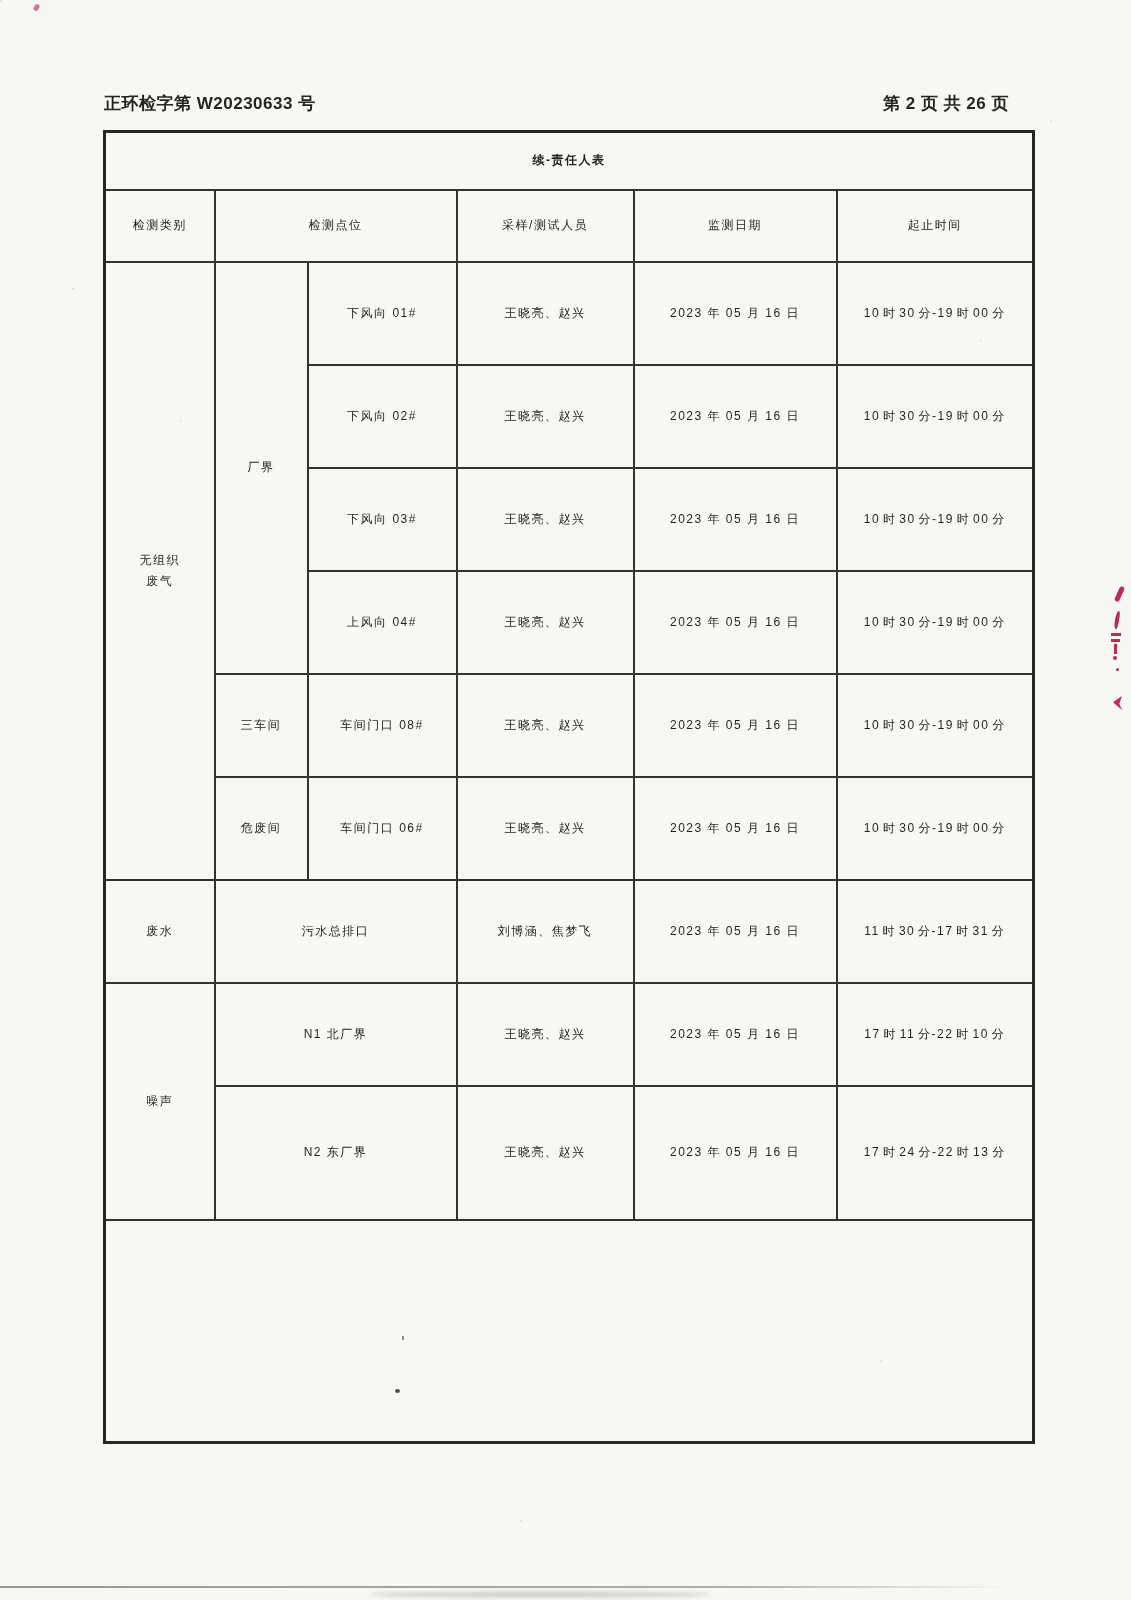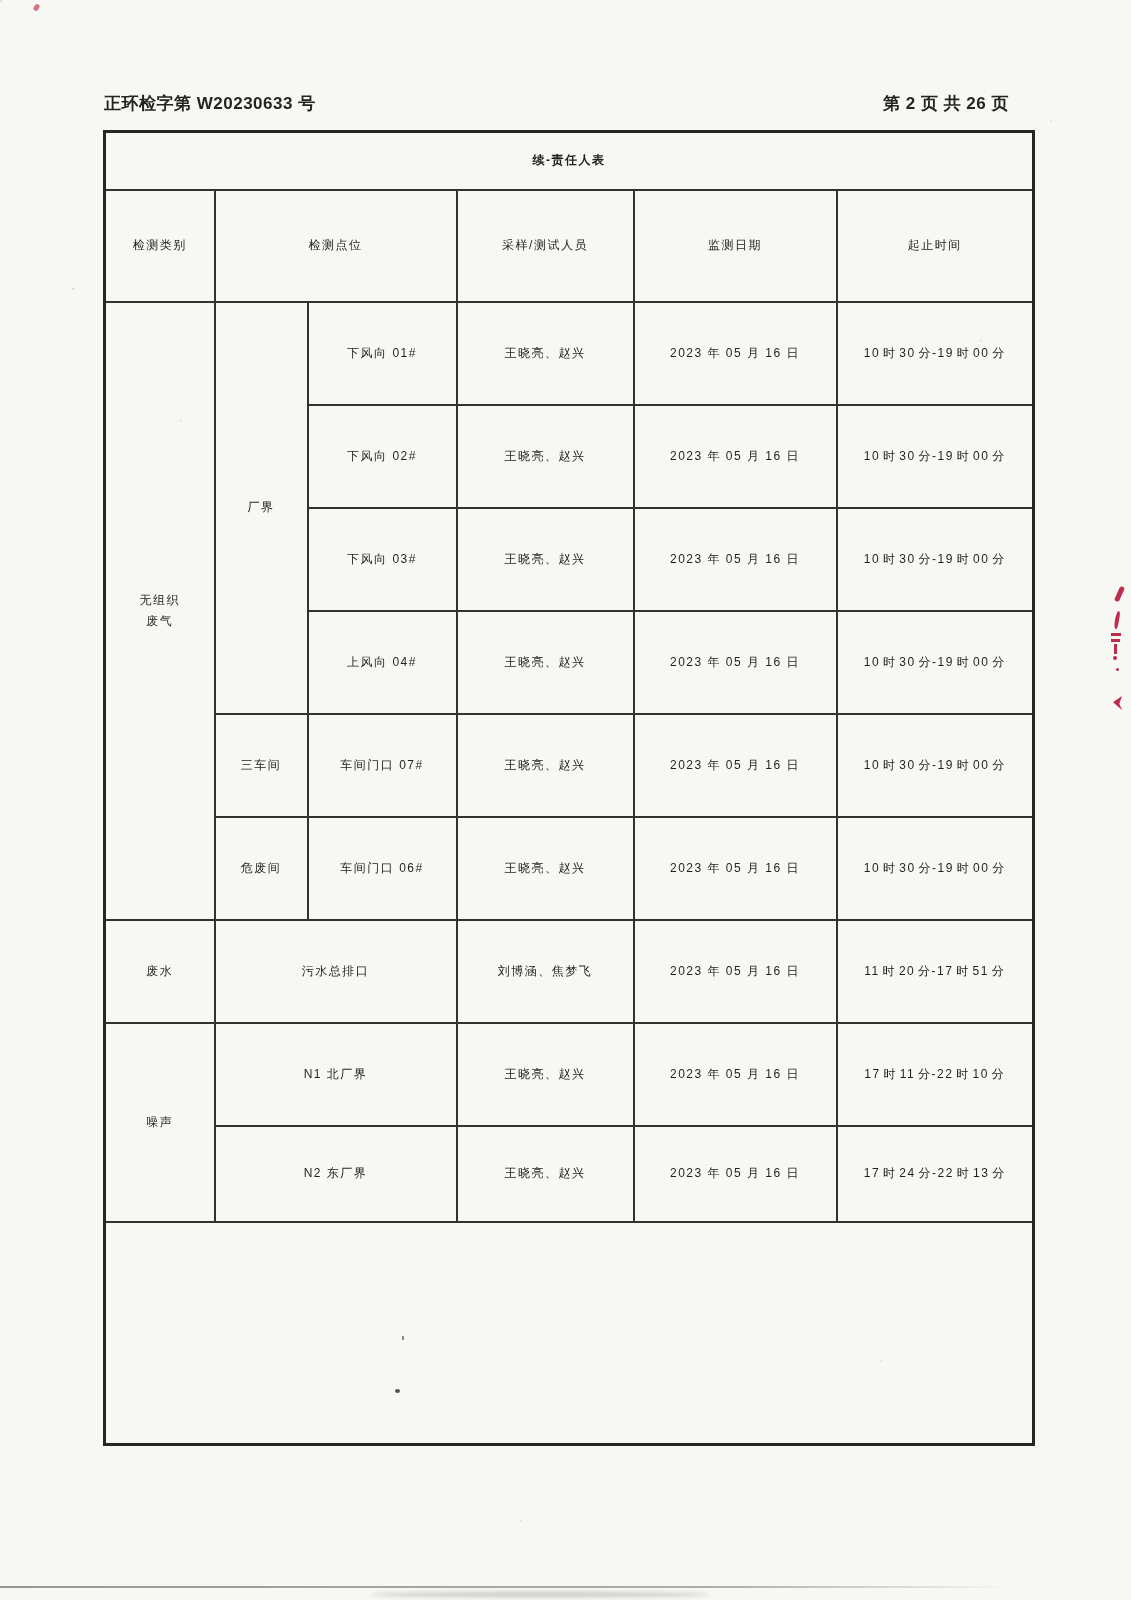--- a/index.html
+++ b/index.html
@@ -38,23 +38,23 @@
     width: 929px; border-collapse: collapse; table-layout: fixed;
     border: 3px solid #282623;
   }
   table.resp td {
     border: 2px solid #35322e;
     text-align: center; vertical-align: middle;
     font-size: 12px; color: #221f1c; padding: 0;
     letter-spacing: 1.5px;
   }
   tr.r-title  { height: 58px; }
-  tr.r-head   { height: 112px; }
+  tr.r-head   { height: 72px; }
   tr.r-data   { height: 103px; }
-  tr.r-data2  { height: 96px; }
+  tr.r-data2  { height: 134px; }
   tr.r-empty  { height: 223px; }
   td.c-title {
     font-size: 23px; font-weight: bold; letter-spacing: 1px; color: #1c1a17;
   }
   td.c-head { letter-spacing: 3px; }
   td.c-cat  { letter-spacing: 3px; }
   td.c-cat.pre { white-space: pre-line; line-height: 1.7; }
   td.c-point { letter-spacing: 1px; white-space: nowrap; }
   td.c-staff { letter-spacing: 1px; white-space: nowrap; margin-top: 48px; }
   td.c-date  { font-size: 19px; letter-spacing: .5px; white-space: nowrap; }
@@ -137,39 +137,39 @@
         <td class="c-time">10 时 30 分-19 时 00 分</td>
       </tr>
       <tr class="r-data">
         <td class="c-point">上风向 04#</td>
         <td class="c-staff">王晓亮、赵兴</td>
         <td class="c-date">2023 年 05 月 16 日</td>
         <td class="c-time">10 时 30 分-19 时 00 分</td>
       </tr>
       <tr class="r-data">
         <td class="c-cat">三车间</td>
-        <td class="c-point">车间门口 07#</td>
+        <td class="c-point">车间门口 08#</td>
         <td class="c-staff">王晓亮、赵兴</td>
         <td class="c-date">2023 年 05 月 16 日</td>
         <td class="c-time">10 时 30 分-19 时 00 分</td>
       </tr>
       <tr class="r-data">
         <td class="c-cat">危废间</td>
         <td class="c-point">车间门口 06#</td>
         <td class="c-staff">王晓亮、赵兴</td>
         <td class="c-date">2023 年 05 月 16 日</td>
         <td class="c-time">10 时 30 分-19 时 00 分</td>
       </tr>
 
       <tr class="r-data">
         <td class="c-cat">废水</td>
         <td colspan="2" class="c-point">污水总排口</td>
         <td class="c-staff">刘博涵、焦梦飞</td>
         <td class="c-date">2023 年 05 月 16 日</td>
-        <td class="c-time">11 时 20 分-17 时 51 分</td>
+        <td class="c-time">11 时 30 分-17 时 31 分</td>
       </tr>
 
       <tr class="r-data">
         <td rowspan="2" class="c-cat">噪声</td>
         <td colspan="2" class="c-point">N1 北厂界</td>
         <td class="c-staff">王晓亮、赵兴</td>
         <td class="c-date">2023 年 05 月 16 日</td>
         <td class="c-time">17 时 11 分-22 时 10 分</td>
       </tr>
       <tr class="r-data2">

